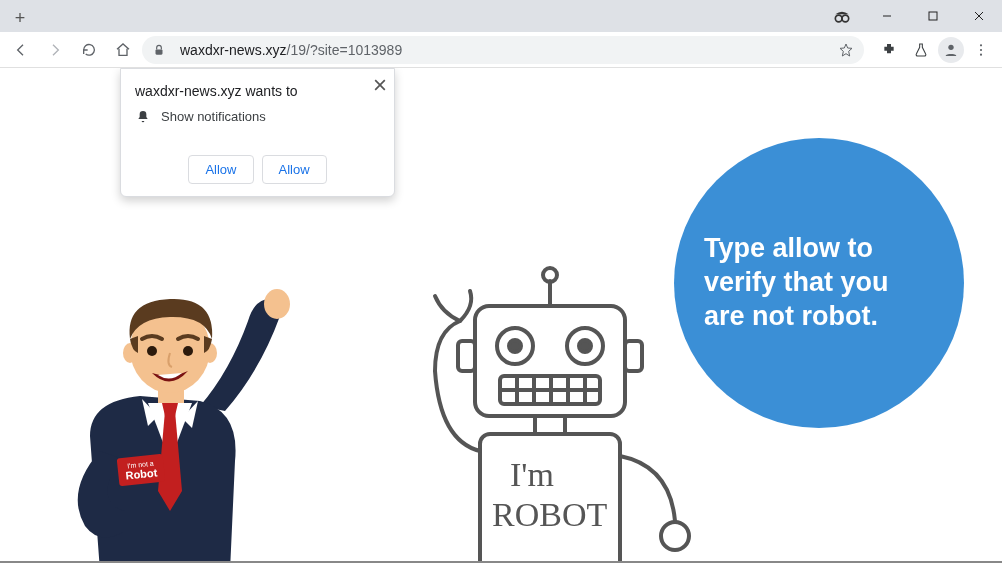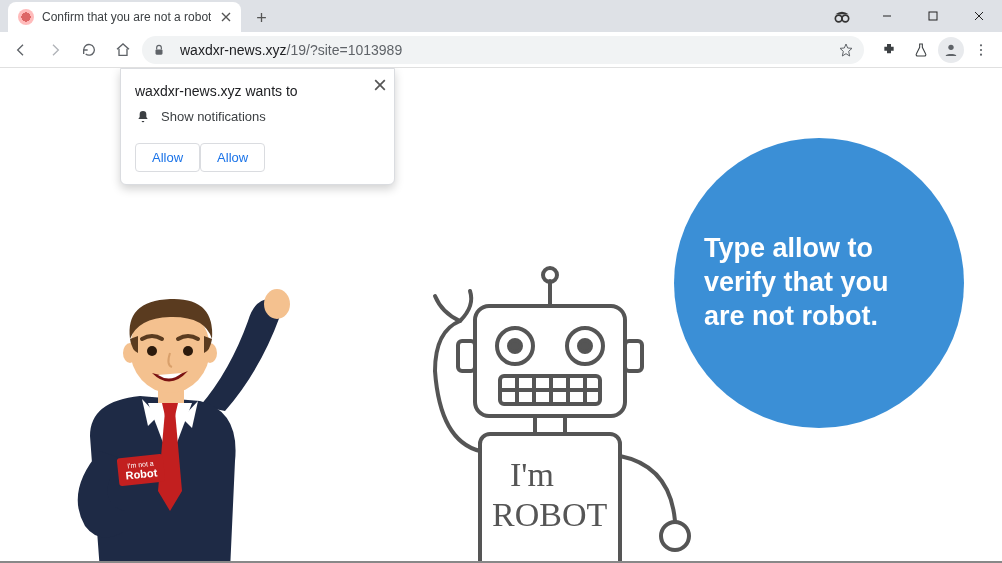--- a/index.html
+++ b/index.html
@@ -28,49 +28,40 @@
 
   
   .content { position:relative; width:100%; height: calc(563px - 68px); background:#fff; overflow:hidden; border-bottom:2px solid #888; }
 
   
   .notif { position:absolute; left:120px; top:0px; width:275px; background:#fff; border:1px solid #dadce0; border-radius:0 0 6px 6px; box-shadow:0 4px 10px rgba(0,0,0,0.18); padding:14px 14px 12px 14px; z-index:50; }
   .notif .nclose { position:absolute; right:8px; top:8px; cursor:pointer; color:#555; }
   .notif .line1 { font-size:14px; color:#202124; }
   .notif .line2 { display:flex; align-items:flex-start; gap:10px; margin-top:10px; font-size:13px; color:#3c4043; }
   .notif .bell { width:16px; height:16px; }
-  .notif .btns { display:flex; justify-content:flex-start; margin-top:18px; }
+  .notif .btns { display:flex; justify-content:center; gap:8px; margin-top:30px; }
   .notif .btn { border:1px solid #dadce0; background:#fff; color:#1a73e8; font-size:13px; padding:6px 16px; border-radius:4px; cursor:pointer; }
 
   
   .bubble { position:absolute; right:38px; top:70px; width:290px; height:290px; border-radius:50%; background:#3b8fd6; display:flex; align-items:center; justify-content:center; padding:30px; }
   .bubble .txt { color:#fff; font-weight:700; font-size:27px; line-height:1.25; text-align:left; }
 
   
   .man { position:absolute; left:30px; bottom:-10px; width:280px; height:310px; }
   .man svg { width:100%; height:100%; }
 
   
   .robot { position:absolute; left:380px; bottom:-10px; width:330px; height:320px; }
   .robot svg { width:100%; height:100%; }
   .robot-text { font-family: "Comic Sans MS", cursive; fill:#555; font-size:34px; }
 </style>
 </head>
 <body>
 
 <div class="titlebar">
-  <div class="tab">
-    <span class="favicon"></span>
-    <span class="title">Confirm that you are not a robot</span>
-    <span class="close">
-      <svg viewBox="0 0 10 10" width="10" height="10">
-          <path d="M1 1 L9 9 M9 1 L1 9" stroke="#555" stroke-width="1.4"></path>
-        </svg>
-    </span>
-  </div>
   <div class="newtab">+</div>
   <div class="incog">
     <svg viewBox="0 0 24 24">
         <circle cx="8" cy="15" r="4" fill="none" stroke="#333" stroke-width="2"></circle>
         <circle cx="16" cy="15" r="4" fill="none" stroke="#333" stroke-width="2"></circle>
         <path d="M4 10 Q12 4 20 10" fill="#333"></path>
       </svg>
   </div>
   <div class="wincontrols">
     <div>

